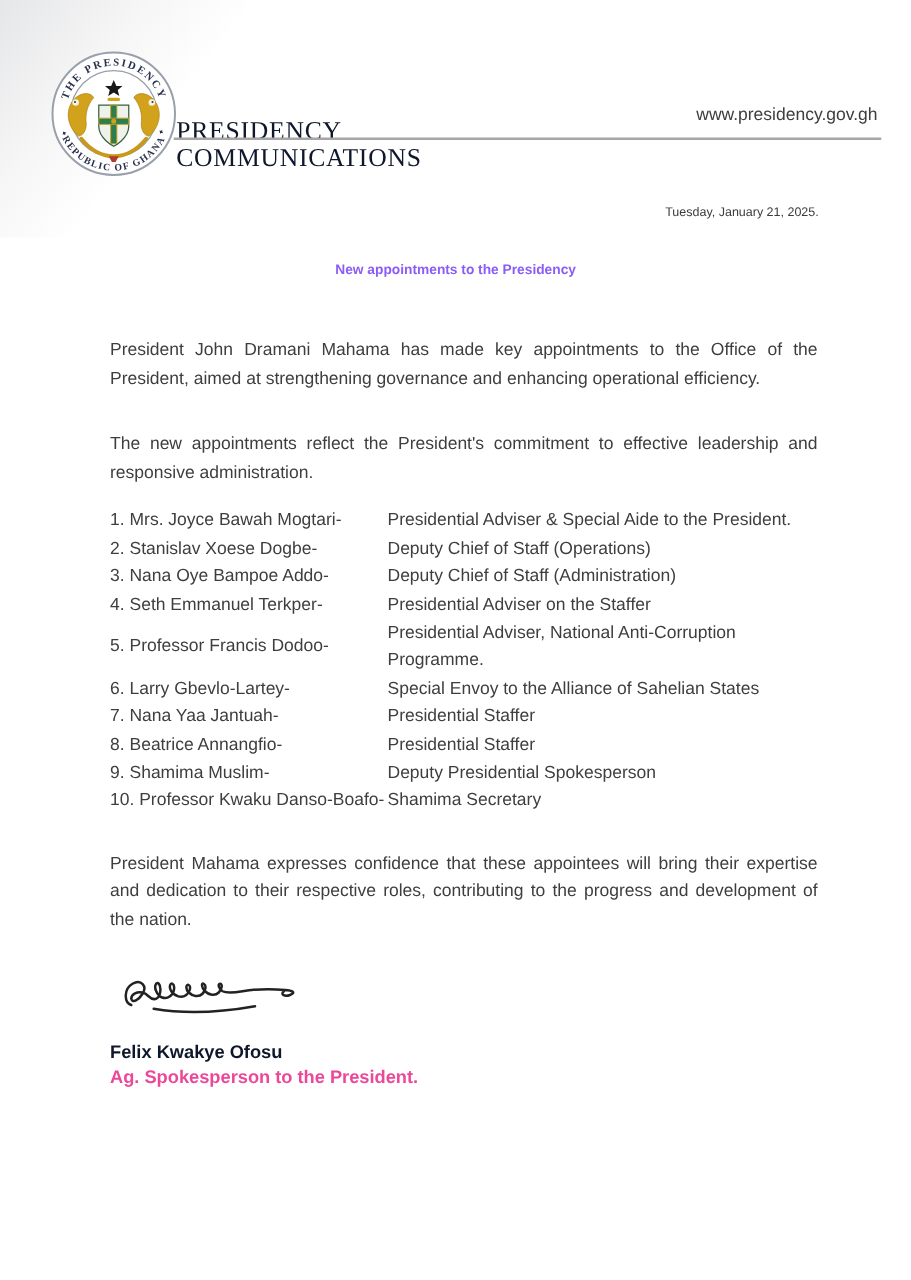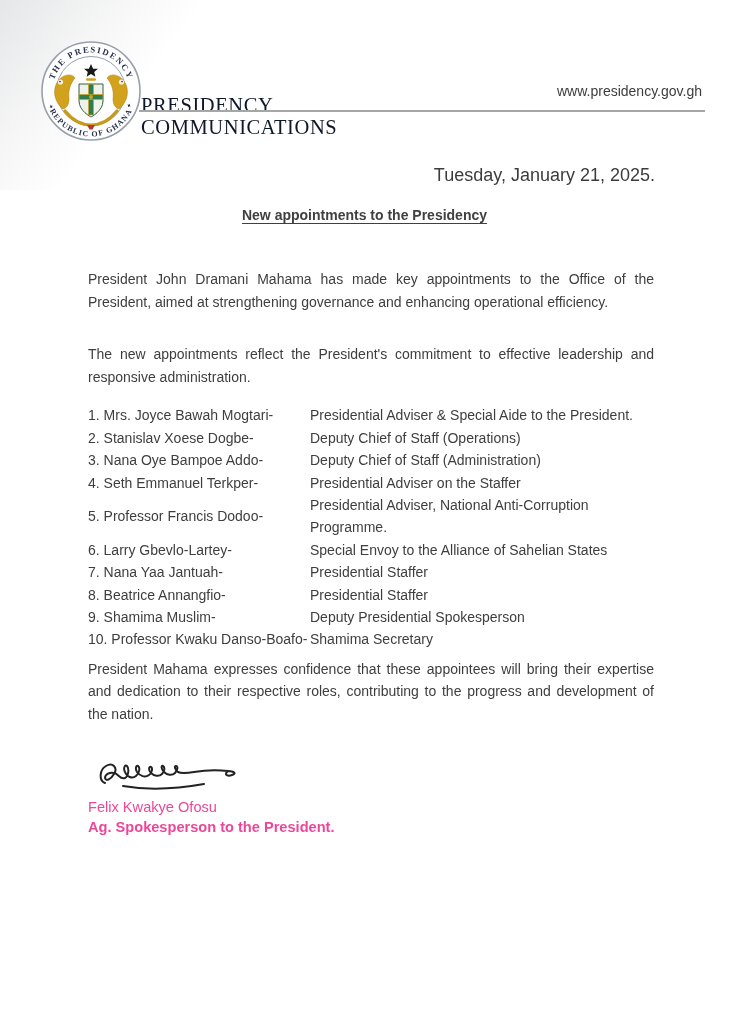--- a/index.html
+++ b/index.html
@@ -12,36 +12,36 @@
     background:linear-gradient(128deg,rgba(140,143,150,.22) 0%,rgba(140,143,150,.08) 30%,rgba(255,255,255,0) 52%);
   }
   .seal{position:absolute;left:39px;top:39px;width:104px;height:104px;}
   .orgname{
     position:absolute;left:141px;top:63px;
     font-family:"Liberation Serif",serif;font-weight:400;font-size:20.5px;
     line-height:21.5px;letter-spacing:.6px;color:#0f172a;margin-top:32px;
   }
   .website{position:absolute;top:83px;right:27px;font-size:14px;color:#3d3d3d;}
   .rule{position:absolute;left:139px;top:110px;width:566px;height:0;border-top:2px solid #a6a6a6;}
-  .dateline{position:absolute;top:165px;right:74px;font-size:18px;color:#3c3c3c;}
+  .dateline{position:absolute;top:165px;right:74px;font-size:10px;color:#3c3c3c;}
   .titleline{position:absolute;top:206px;left:0;width:729px;text-align:center;}
   .titleline span{
-    font-weight:700;font-size:14px;color:#404040;
-    text-decoration:underline;text-underline-offset:3px;
+    font-weight:700;font-size:11px;color:#8b5cf6;
+    text-underline-offset:3px;
   }
   .bodyflow{position:absolute;left:88px;top:268px;width:566px;font-size:14px;line-height:22.6px;}
   .para{margin:0 0 30px 0;text-align:justify;}
   .para.p2{margin-bottom:16px;}
   .applist{margin-top:2px;line-height:22.4px;}
   .row{display:flex;align-items:center;}
   .lcell{min-width:222px;white-space:nowrap;flex-shrink:0;}
   .rcell{white-space:nowrap;}
-  .closing{margin:7px 0 0 0;text-align:justify;}
+  .closing{margin:28px 0 0 0;text-align:justify;}
   .sigsvg{display:block;margin:30px 0 0 8px;width:150px;height:36px;}
-  .signame{margin-top:5px;font-weight:400;font-size:14.6px;line-height:20px;color:#ec4899;}
+  .signame{margin-top:19px;font-weight:700;font-size:14.6px;line-height:20px;color:#0f172a;}
   .sigtitle{font-weight:700;font-size:14.6px;line-height:20px;color:#ec4899;}
   .sealtext{font-family:"Liberation Serif",serif;font-weight:700;fill:#27304c;}
 </style>
 </head>
 <body>
 
 <div class="page">
 
   <div class="corner-shade"></div>
 

